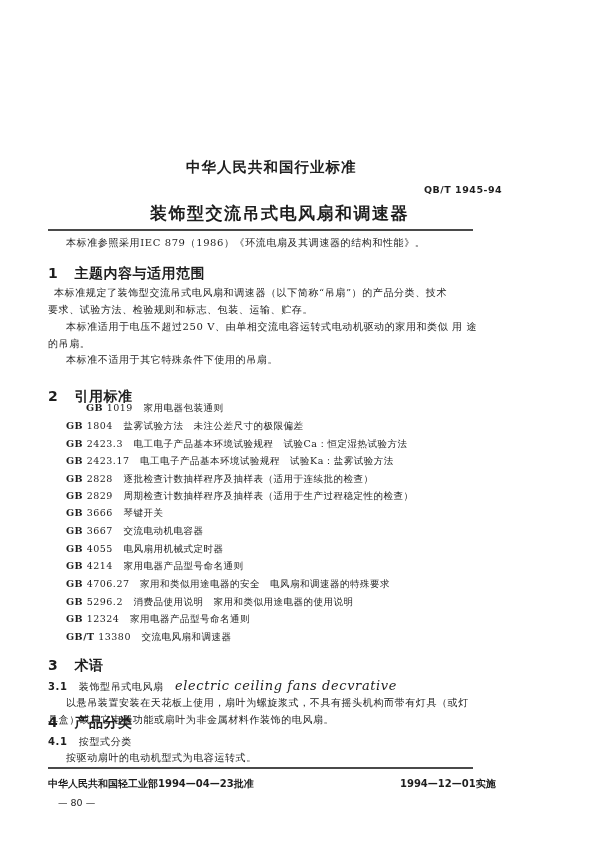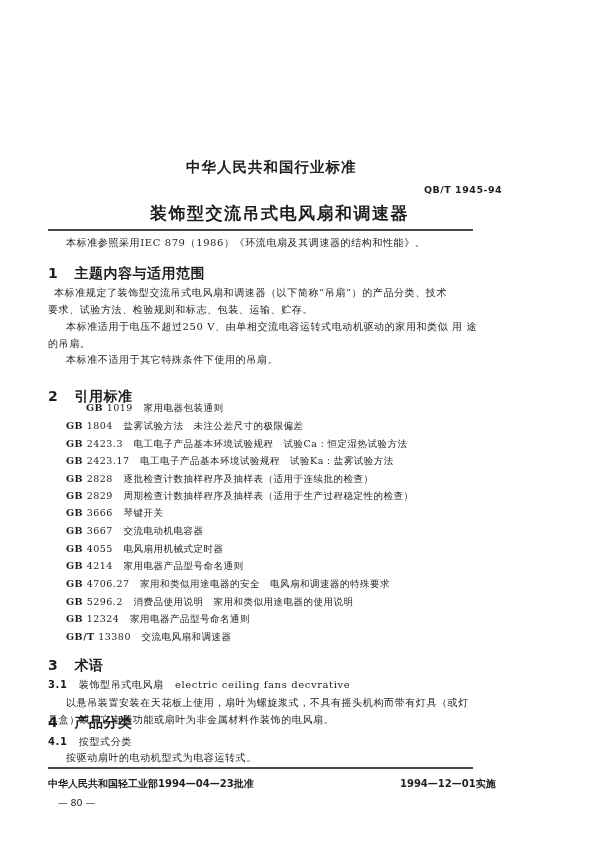--- a/index.html
+++ b/index.html
@@ -82,21 +82,21 @@
   <span class="code"><b>GB</b> <span>12324</span></span>&nbsp;&nbsp;&nbsp;<span>家用电器产品型号命名通则</span>
 </div>
 <div class="ref-row" style="top:631px;">
   <span class="code"><b>GB/T</b> <span>13380</span></span>&nbsp;&nbsp;&nbsp;<span>交流电风扇和调速器</span>
 </div>
 
 <div class="abs sans heading" style="left:48px; top:657px;">
   <span>3</span>&nbsp;&nbsp;&nbsp;<span>术语</span>
 </div>
 <div class="abs para" style="left:48px; top:678px;">
-  <b class="sans">3.1</b>&nbsp;&nbsp;&nbsp;<span>装饰型吊式电风扇</span>&nbsp;&nbsp;&nbsp;<span style="font-size:10px;">electric ceiling fans decvrative</span>
+  <b class="sans">3.1</b>&nbsp;&nbsp;&nbsp;<span>装饰型吊式电风扇</span>&nbsp;&nbsp;&nbsp;<span style="font-size:13px;font-style:italic;">electric ceiling fans decvrative</span>
 </div>
 <div class="abs para" style="left:66px; top:696px;">以悬吊装置安装在天花板上使用，扇叶为螺旋浆式，不具有摇头机构而带有灯具（或灯</div>
 <div class="abs para" style="left:48px; top:713px;">具盒）或其它电器功能或扇叶为非金属材料作装饰的电风扇。</div>
 
 <div class="abs sans heading" style="left:48px; top:714px;">
   <span>4</span>&nbsp;&nbsp;&nbsp;<span>产品分类</span>
 </div>
 <div class="abs para" style="left:48px; top:735px;">
   <b class="sans">4.1</b>&nbsp;&nbsp;&nbsp;<span>按型式分类</span>
 </div>

